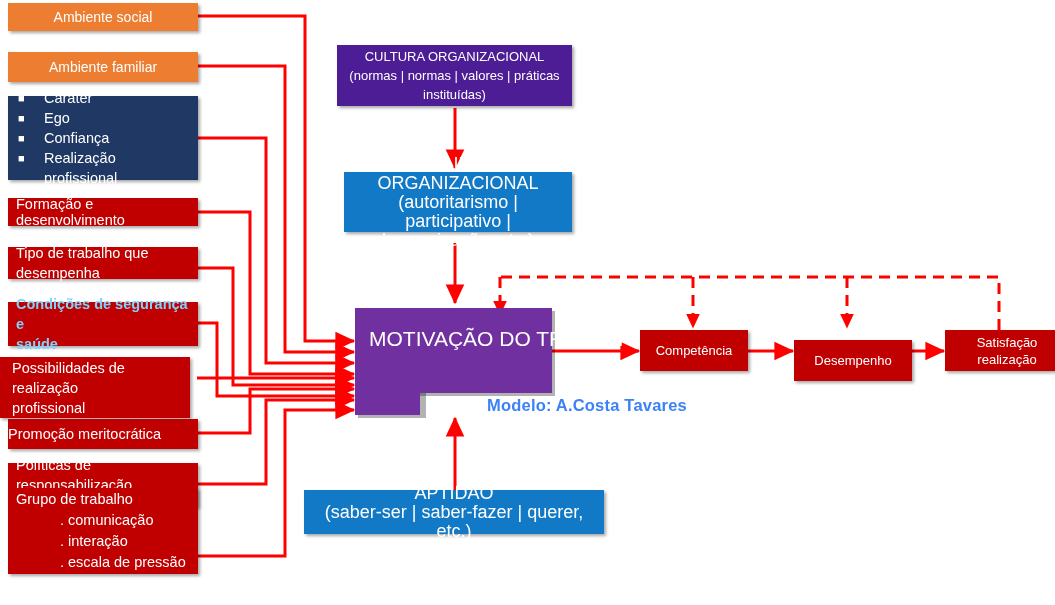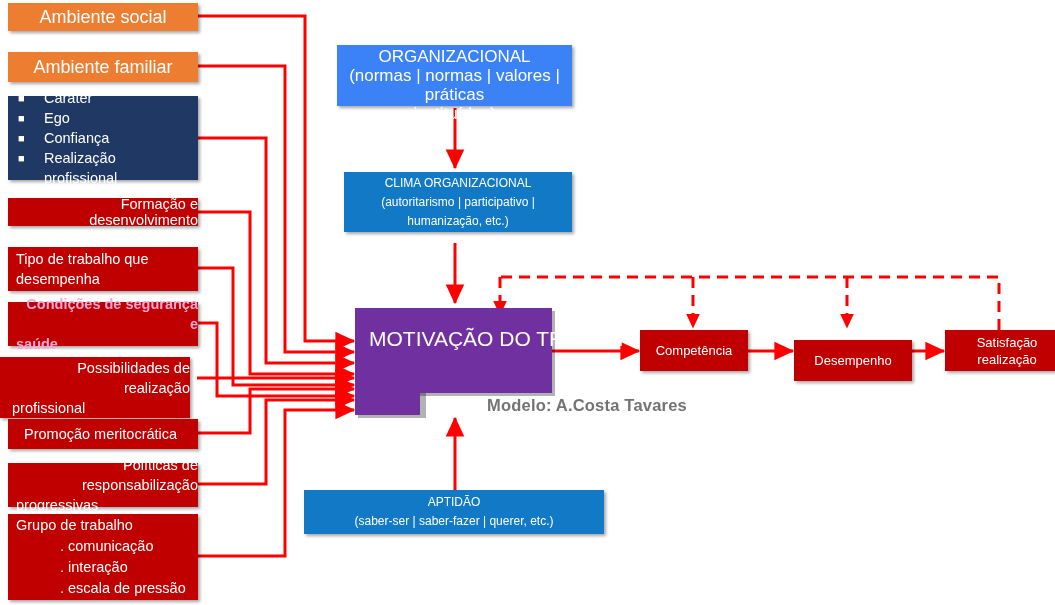--- a/index.html
+++ b/index.html
@@ -6,32 +6,32 @@
   body{width:1055px;height:605px;font-family:"Liberation Sans",sans-serif;}
   #stage{position:relative;width:1055px;height:605px;overflow:hidden;background:#fff;}
 
   .box{position:absolute;box-sizing:border-box;display:flex;flex-direction:column;
        justify-content:center;color:#ffffff;box-shadow:2px 2px 3px rgba(0,0,0,.35);}
   .box .line{display:block;}
 
   .center{align-items:center;text-align:center;}
   .leftal{align-items:flex-start;text-align:left;}
 
-  .orange{background:#ED7D31;font-size:18px;}
+  .orange{background:#ED7D31;font-size:14px;}
   .navy{background:#1F3864;font-size:14.5px;}
-  .red{background:#C00000;font-size:14.5px;text-align:right;}
-  .brown{background:#3b82f6;font-size:17px;}
-  .blue{background:#1279C6;font-size:12px;}
+  .red{background:#C00000;font-size:14.5px;}
+  .brown{background:#4c1d95;font-size:13px;}
+  .blue{background:#1279C6;font-size:18px;}
   .rsmall{background:#C00000;font-size:13px;}
   .bul{display:flex;align-items:flex-start;font-size:14.5px;color:#fff;line-height:20px;}
   .bul .dot{width:26px;flex:0 0 26px;text-align:left;font-size:11px;line-height:20px;}
 
-  .yellowbold{color:#f9a8d4;font-weight:bold;}
+  .yellowbold{color:#7dd3fc;font-weight:bold;}
 
-  .modelo{position:absolute;font-size:16.5px;font-weight:bold;color:#737373;
+  .modelo{position:absolute;font-size:16.5px;font-weight:bold;color:#3b82f6;
           letter-spacing:.2px;white-space:nowrap;}
 
   svg.wires{position:absolute;left:0;top:0;width:1055px;height:605px;overflow:visible;}
 
   .purpleWrap{position:absolute;}
   .pTop{position:absolute;background:#7030A0;}
   .pBot{position:absolute;background:#7030A0;}
   .pText{position:absolute;color:#fff;font-size:21px;line-height:30px;
          text-align:left;white-space:nowrap;}
   .shadow{position:absolute;background:rgba(0,0,0,.30);}
@@ -108,45 +108,45 @@
     <div class="bul">
       <span class="dot">■</span>
       <span>Realização profissional</span>
     </div>
   </div>
 
   <div class="box red leftal" style="left:8px;top:198px;width:190px;height:28px;padding-left:8px;">
     <span class="line">Formação e desenvolvimento</span>
   </div>
 
-  <div class="box red leftal" style="left:8px;top:247px;width:190px;height:44px;padding-left:8px;line-height:20px;">
+  <div class="box red leftal" style="left:8px;top:247px;width:190px;height:32px;padding-left:8px;line-height:20px;">
     <span class="line">Tipo de trabalho que</span>
     <span class="line">desempenha</span>
   </div>
 
   <div class="box red leftal yellowbold" style="left:8px;top:302px;width:190px;height:44px;padding-left:8px;line-height:20px;">
     <span class="line">Condições de segurança e</span>
     <span class="line">saúde</span>
   </div>
 
   <div class="box red leftal" style="left:0;top:357px;width:190px;height:61px;padding-left:12px;line-height:20px;">
     <span class="line">Possibilidades de realização</span>
     <span class="line">profissional</span>
   </div>
 
-  <div class="box red leftal" style="left:8px;top:419px;width:190px;height:30px;padding-left:16px;">
+  <div class="box red leftal" style="left:8px;top:419px;width:190px;height:30px;padding-left:0;">
     <span class="line">Promoção meritocrática</span>
   </div>
 
   <div class="box red leftal" style="left:8px;top:463px;width:190px;height:44px;padding-left:8px;line-height:20px;">
     <span class="line">Políticas de responsabilização</span>
     <span class="line">progressivas</span>
   </div>
 
-  <div class="box red leftal" style="left:8px;top:514px;width:190px;height:86px;padding-left:8px;line-height:21px;">
+  <div class="box red leftal" style="left:8px;top:488px;width:190px;height:86px;padding-left:8px;line-height:21px;">
     <span class="line">Grupo de trabalho</span>
     <span class="line" style="padding-left:44px;">. comunicação</span>
     <span class="line" style="padding-left:44px;">. interação</span>
     <span class="line" style="padding-left:44px;">. escala de pressão</span>
   </div>
 
   <div class="box brown center" style="left:337px;top:45px;width:235px;height:61px;line-height:19px;padding:0 4px;">
     <span class="line">CULTURA ORGANIZACIONAL</span>
     <span class="line">(normas | normas | valores | práticas</span>
     <span class="line">instituídas)</span>

